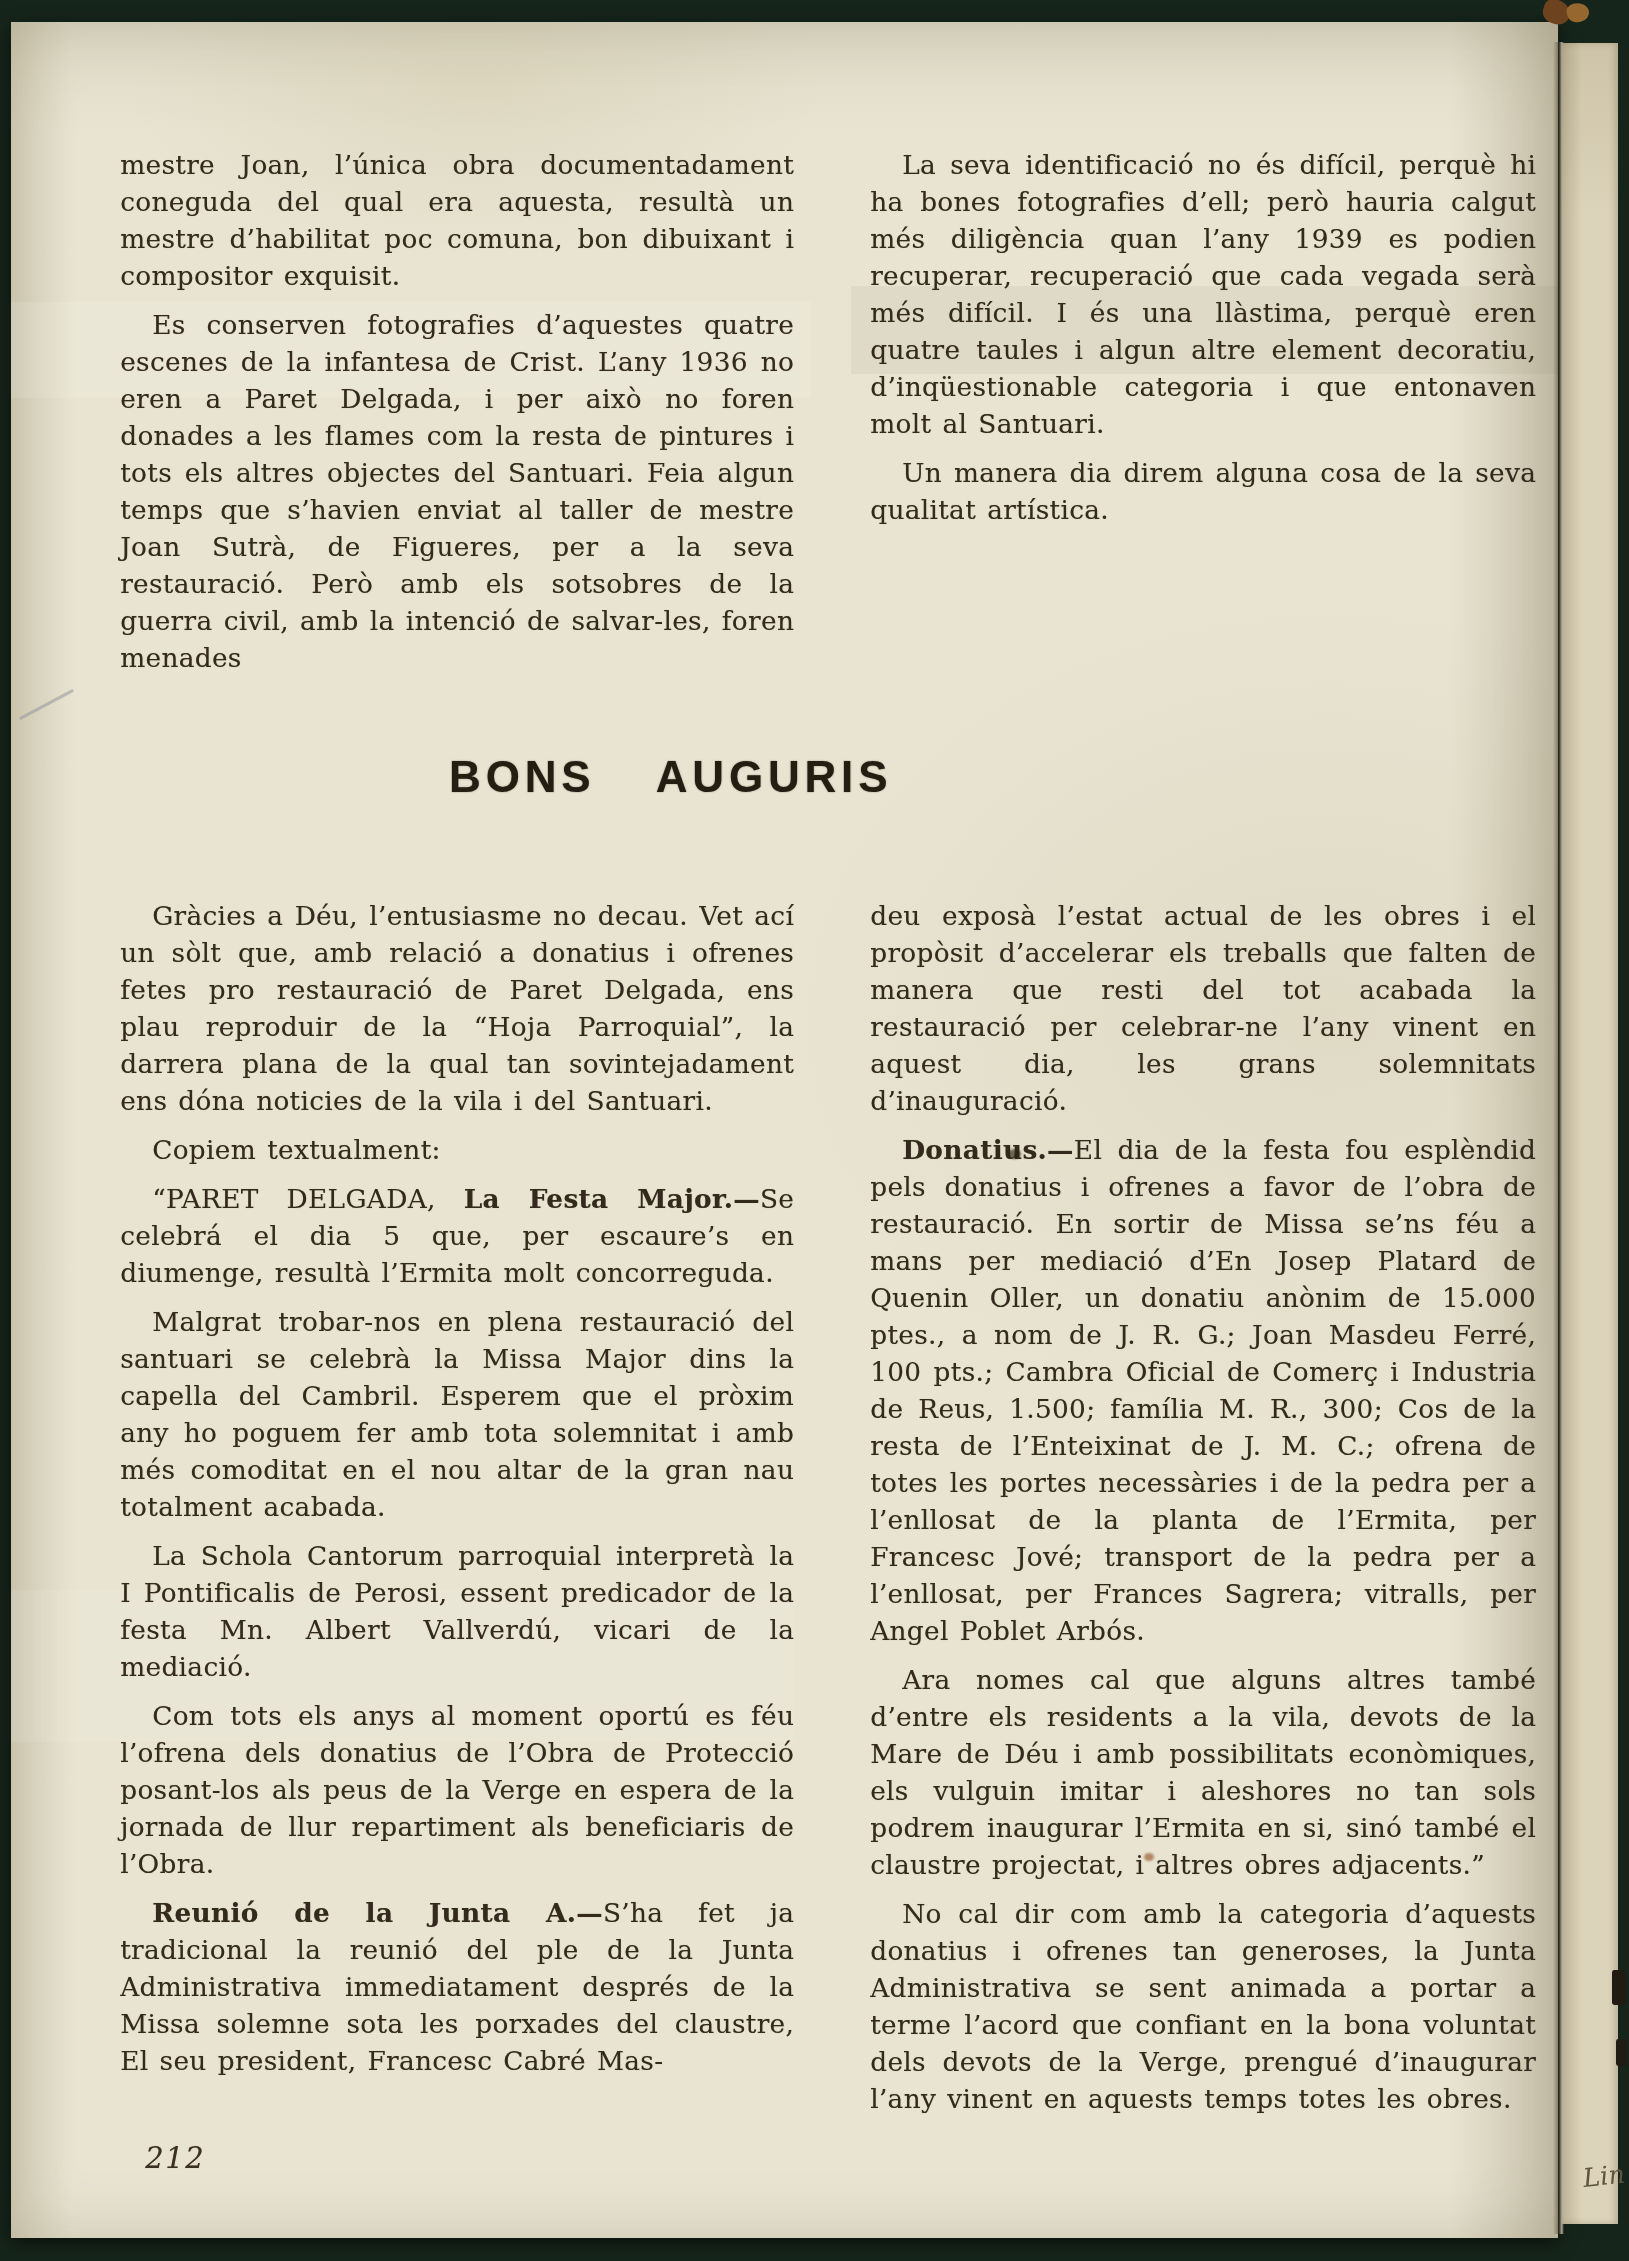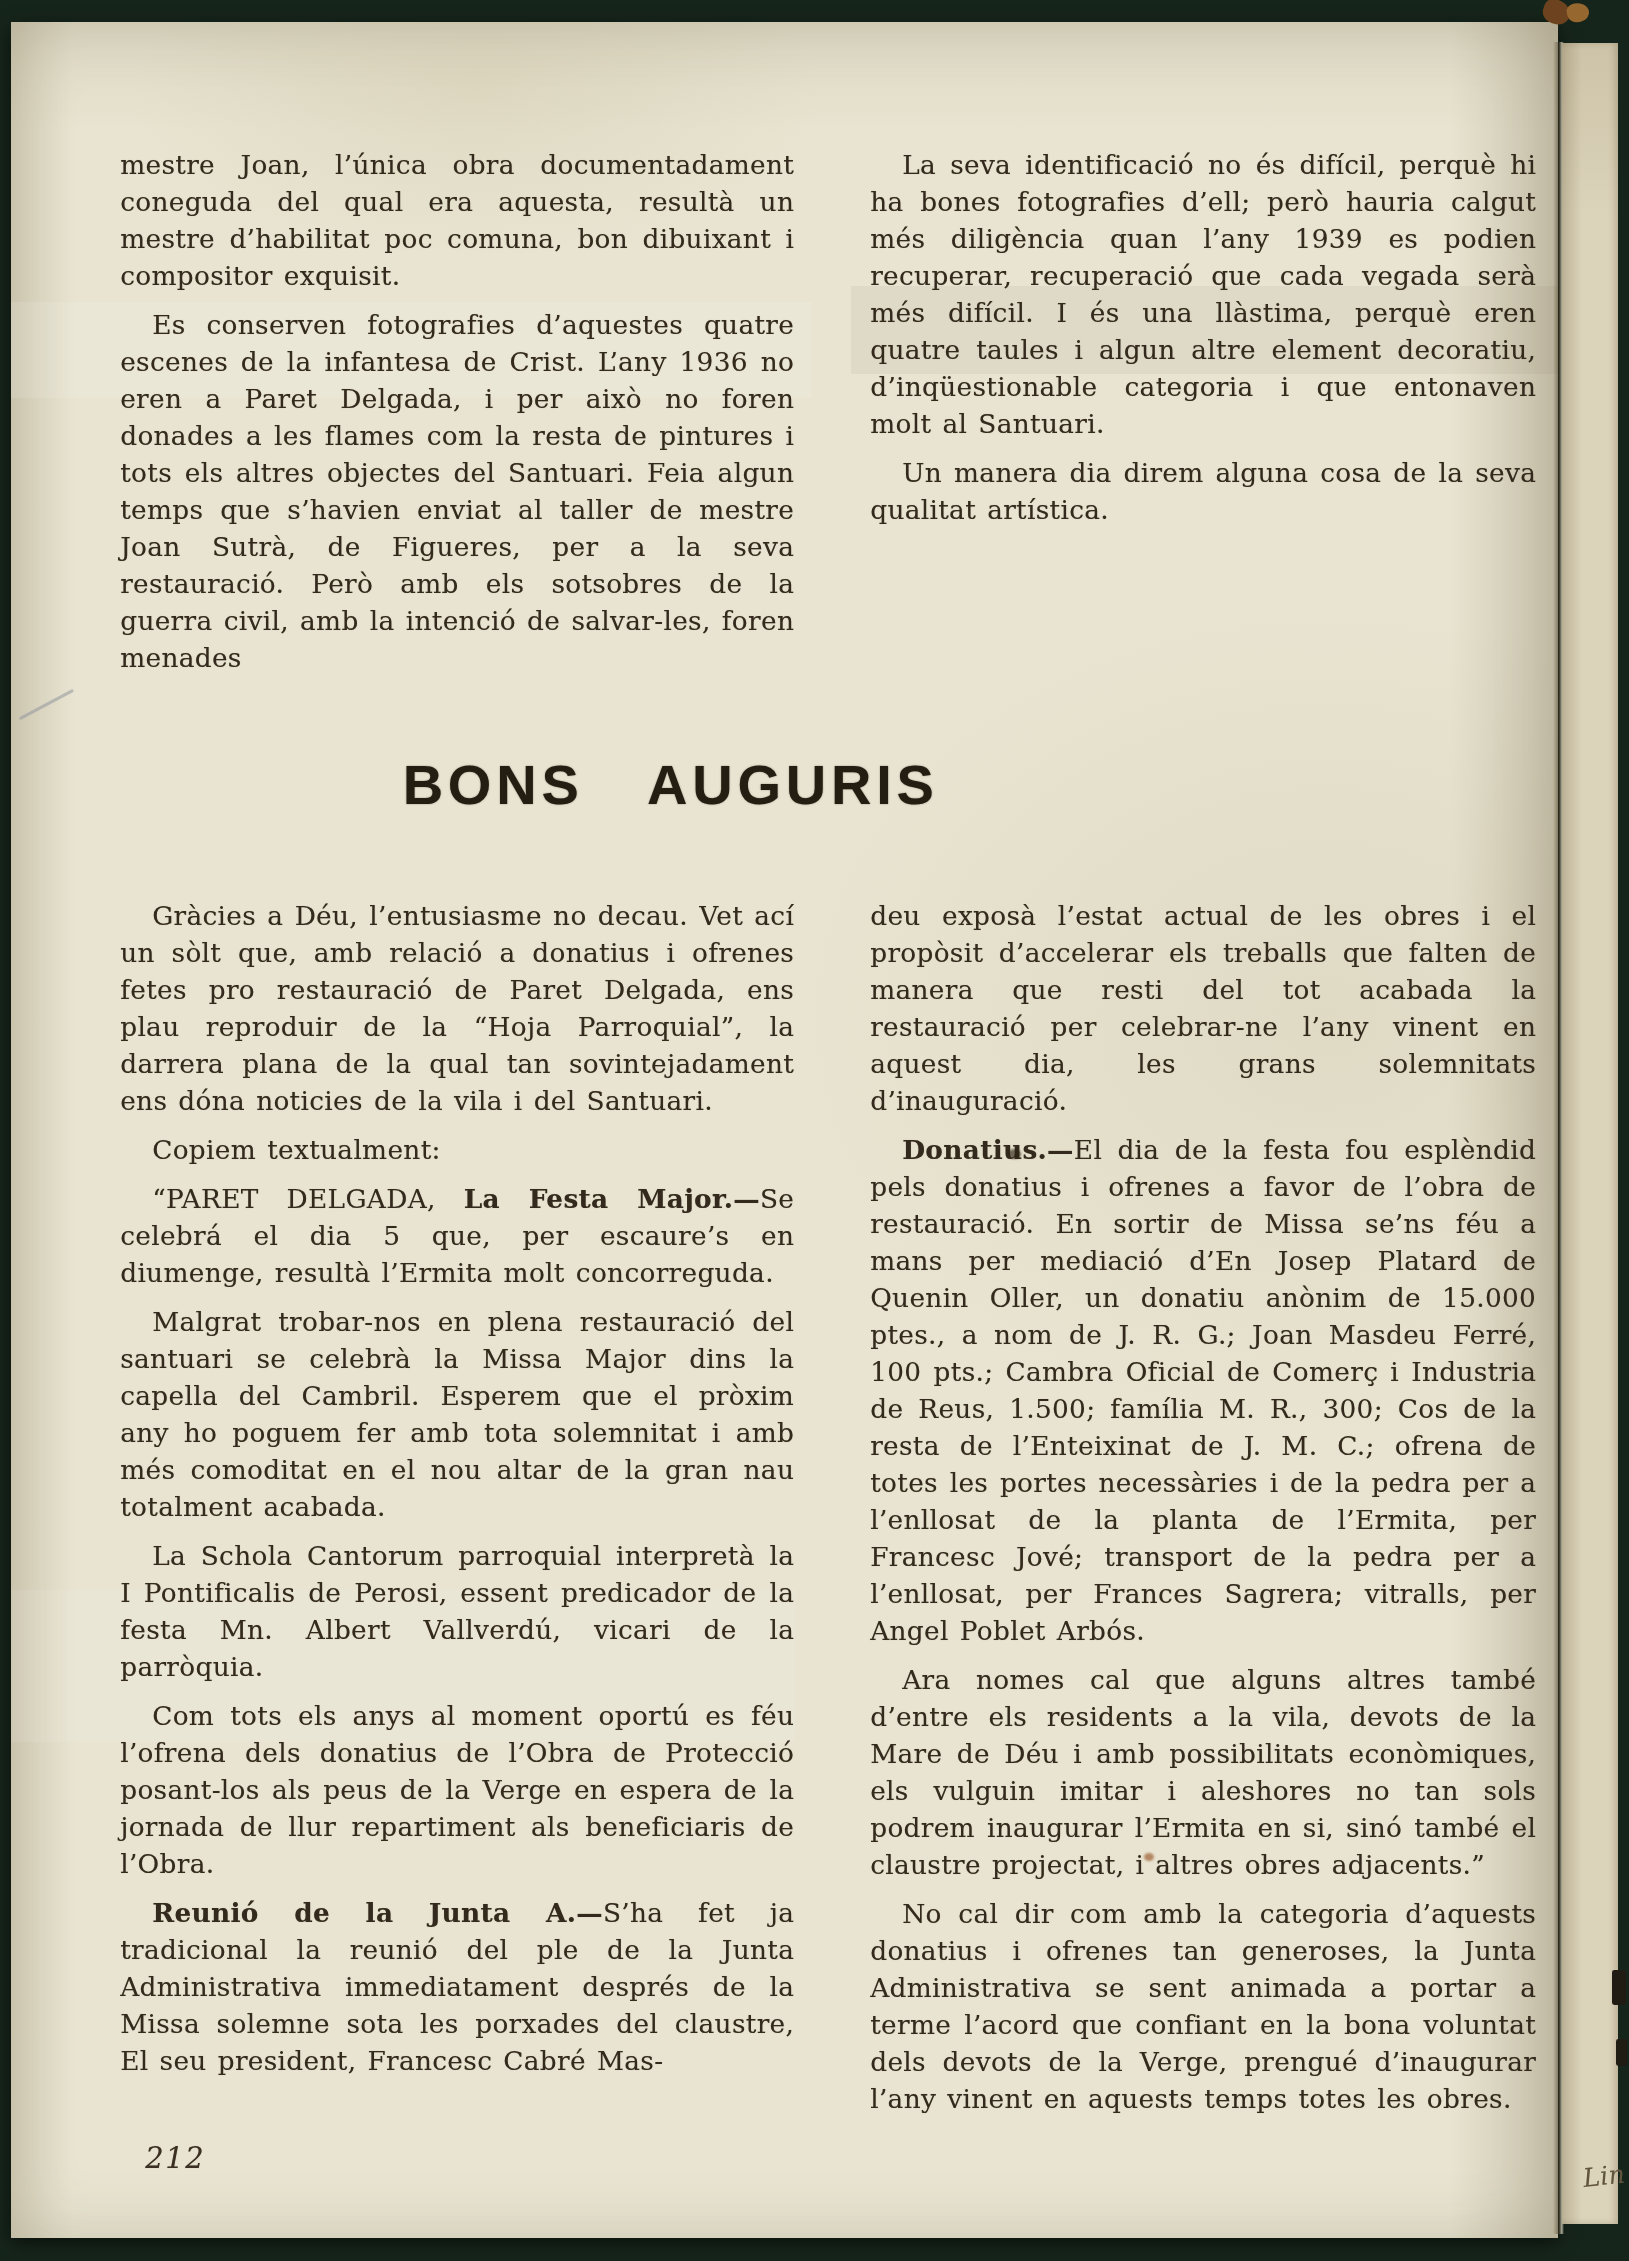--- a/index.html
+++ b/index.html
@@ -28,21 +28,21 @@
   .col p.ind{text-indent:32px;}
   .col .b{font-weight:bold;}
 
   .topleft {left:109px; top:112px; width:674px;}
   .topright{left:859px;top:112px; width:666px;}
   .botleft {left:109px; top:863px;width:674px;}
   .botright{left:859px;top:863px;width:666px;}
 
   .title{position:absolute;left:0;top:730px;width:1319px;margin:0;text-align:center;
          font-family:"Liberation Sans", sans-serif;font-weight:bold;
-         font-size:56px;letter-spacing:4.8px;word-spacing:45px;color:#241d12;
+         font-size:44px;letter-spacing:4.8px;word-spacing:45px;color:#241d12;
          text-shadow:0 0 1.6px rgba(40,30,15,0.5);}
 
   .pagenum{position:absolute;left:134px;top:2119px;font-size:29px;color:#3a2f22;
            letter-spacing:1.6px;text-shadow:0 0 0.8px rgba(60,45,25,0.4);font-style:italic;}
 
   .blot{position:absolute;left:997px;top:1127px;width:12.8px;height:9.6px;border-radius:50%;
         background:rgba(45,35,20,0.65);filter:blur(0.8px);}
   .rust{position:absolute;left:1133px;top:1831px;width:9.6px;height:8px;border-radius:50%;
         background:rgba(150,85,40,0.65);filter:blur(0.8px);}
 
@@ -85,21 +85,21 @@
         <p class="ind"><span>Un manera dia direm alguna cosa de la seva qualitat artística.</span></p>
       </div>
 
     <h1 class="title">BONS AUGURIS</h1>
 
     <div class="col botleft">
         <p class="ind"><span>Gràcies a Déu, l’entusiasme no decau. Vet ací un sòlt que, amb relació a donatius i ofrenes fetes pro restauració de Paret Delgada, ens plau reproduir de la “Hoja Parroquial”, la darrera plana de la qual tan sovintejadament ens dóna noticies de la vila i del Santuari.</span></p>
         <p class="ind"><span>Copiem textualment:</span></p>
         <p class="ind"><span>“PARET DELGADA, </span><span class="b">La Festa Major.—</span><span>Se celebrá el dia 5 que, per escaure’s en diumenge, resultà l’Ermita molt concorreguda.</span></p>
         <p class="ind"><span>Malgrat trobar-nos en plena restauració del santuari se celebrà la Missa Major dins la capella del Cambril. Esperem que el pròxim any ho poguem fer amb tota solemnitat i amb més comoditat en el nou altar de la gran nau totalment acabada.</span></p>
-        <p class="ind"><span>La Schola Cantorum parroquial interpretà la I Pontificalis de Perosi, essent predicador de la festa Mn. Albert Vallverdú, vicari de la parròquia.</span></p>
+        <p class="ind"><span>La Schola Cantorum parroquial interpretà la I Pontificalis de Perosi, essent predicador de la festa Mn. Albert Vallverdú, vicari de la mediació.</span></p>
         <p class="ind"><span>Com tots els anys al moment oportú es féu l’ofrena dels donatius de l’Obra de Protecció posant-los als peus de la Verge en espera de la jornada de llur repartiment als beneficiaris de l’Obra.</span></p>
         <p class="ind"><span class="b">Reunió de la Junta A.—</span><span>S’ha fet ja tradicional la reunió del ple de la Junta Administrativa immediatament després de la Missa solemne sota les porxades del claustre, El seu president, Francesc Cabré Mas-</span></p>
       </div>
     <div class="col botright">
         <p class=""><span>deu exposà l’estat actual de les obres i el propòsit d’accelerar els treballs que falten de manera que resti del tot acabada la restauració per celebrar-ne l’any vinent en aquest dia, les grans solemnitats d’inauguració.</span></p>
         <p class="ind"><span class="b">Donatius.—</span><span>El dia de la festa fou esplèndid pels donatius i ofrenes a favor de l’obra de restauració. En sortir de Missa se’ns féu a mans per mediació d’En Josep Platard de Quenin Oller, un donatiu anònim de 15.000 ptes., a nom de J. R. G.; Joan Masdeu Ferré, 100 pts.; Cambra Oficial de Comerç i Industria de Reus, 1.500; família M. R., 300; Cos de la resta de l’Enteixinat de J. M. C.; ofrena de totes les portes necessàries i de la pedra per a l’enllosat de la planta de l’Ermita, per Francesc Jové; transport de la pedra per a l’enllosat, per Frances Sagrera; vitralls, per Angel Poblet Arbós.</span></p>
         <p class="ind"><span>Ara nomes cal que alguns altres també d’entre els residents a la vila, devots de la Mare de Déu i amb possibilitats econòmiques, els vulguin imitar i aleshores no tan sols podrem inaugurar l’Ermita en si, sinó també el claustre projectat, i altres obres adjacents.”</span></p>
         <p class="ind"><span>No cal dir com amb la categoria d’aquests donatius i ofrenes tan generoses, la Junta Administrativa se sent animada a portar a terme l’acord que confiant en la bona voluntat dels devots de la Verge, prengué d’inaugurar l’any vinent en aquests temps totes les obres.</span></p>
       </div>
 

